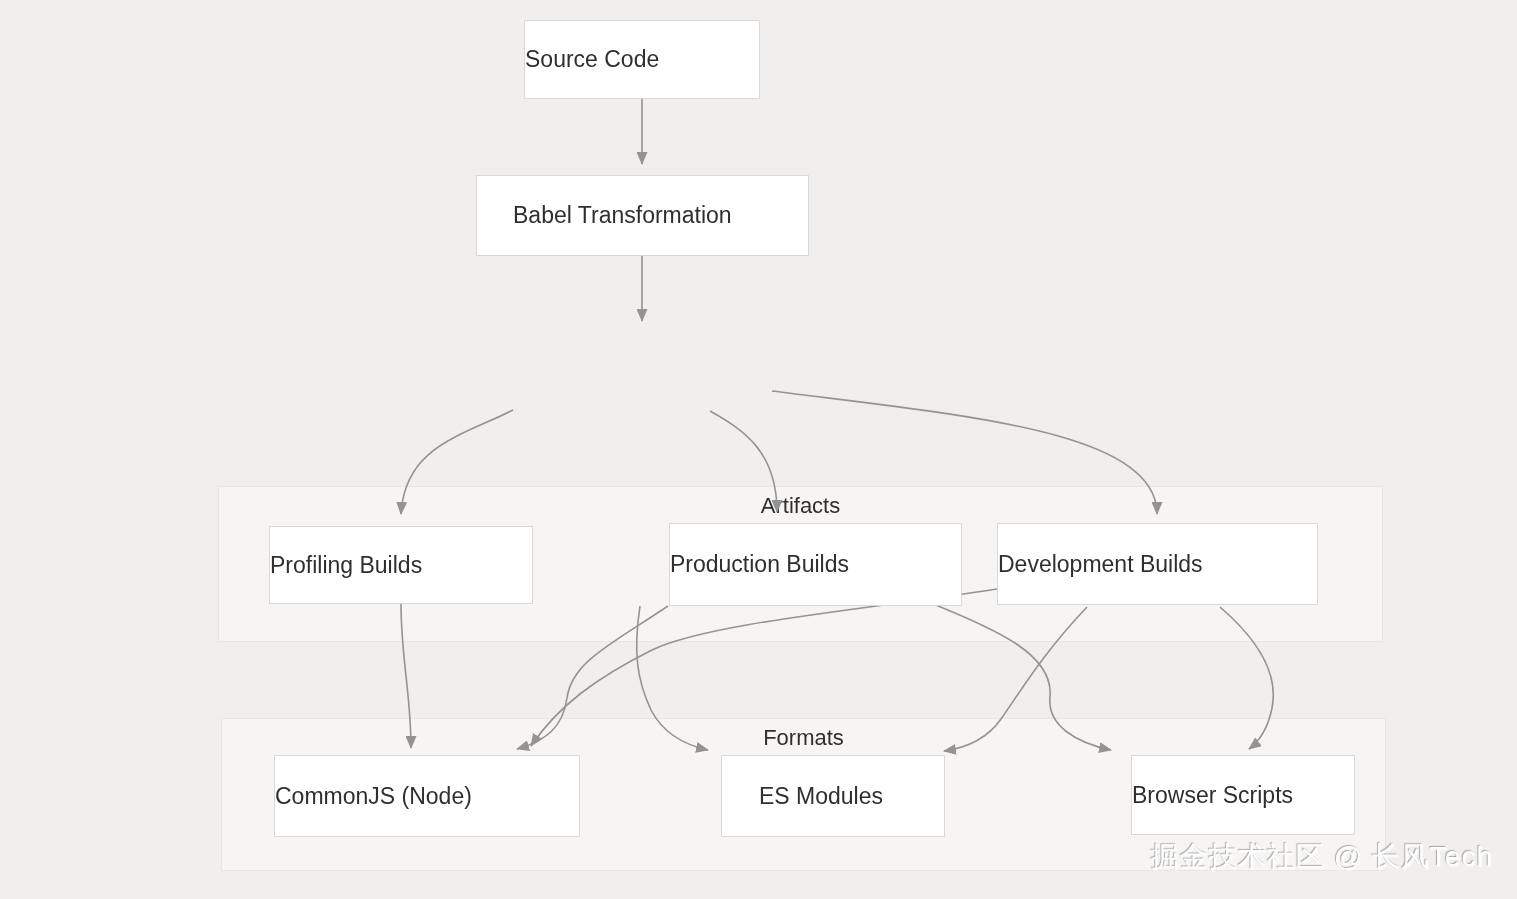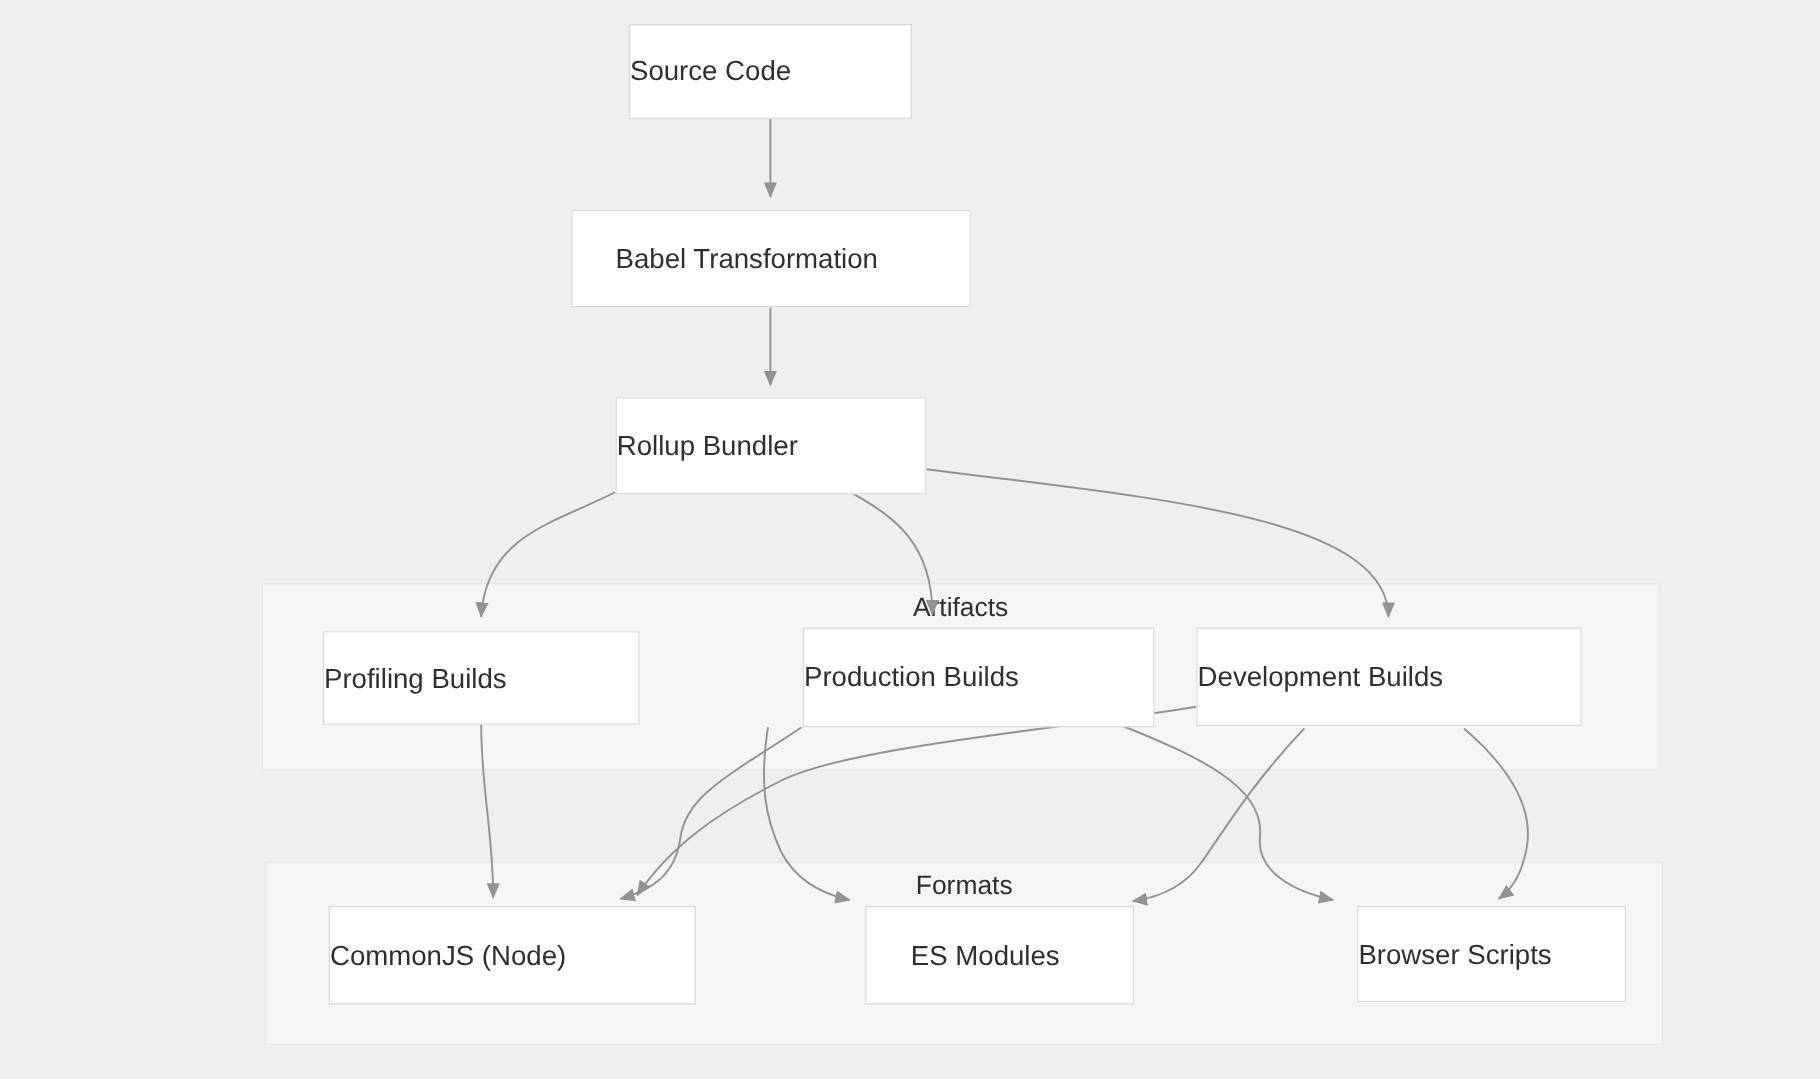--- a/index.html
+++ b/index.html
@@ -115,36 +115,34 @@
         <path d="M1220,607 C1263,644 1278,678 1272,708 C1267,733 1257,743 1249,749" class="edge" marker-end="url(#arrowhead)"></path>
       </g>
   </svg>
 
   <div class="node n-source">
     <span>Source Code</span>
   </div>
   <div class="node n-babel">
     <span>Babel Transformation</span>
   </div>
-  <div class="node n-rollup">
-    <span>Rollup Bundler</span>
-  </div>
   <div class="node n-profiling">
     <span>Profiling Builds</span>
   </div>
   <div class="node n-production">
     <span>Production Builds</span>
   </div>
   <div class="node n-development">
     <span>Development Builds</span>
   </div>
   <div class="node n-commonjs">
     <span>CommonJS (Node)</span>
   </div>
   <div class="node n-esmodules">
     <span>ES Modules</span>
   </div>
   <div class="node n-browserscripts">
     <span>Browser Scripts</span>
   </div>
 
+  <div class="watermark">掘金技术社区 @ 长风Tech</div>
 
 </div>
 
 </body></html>

